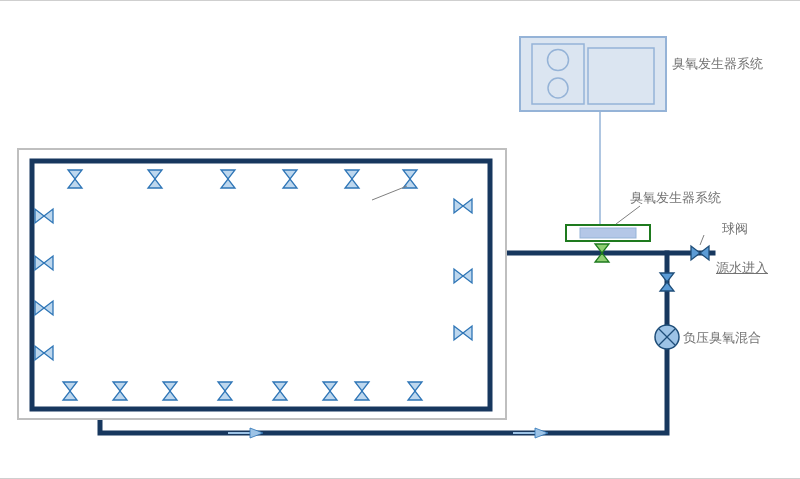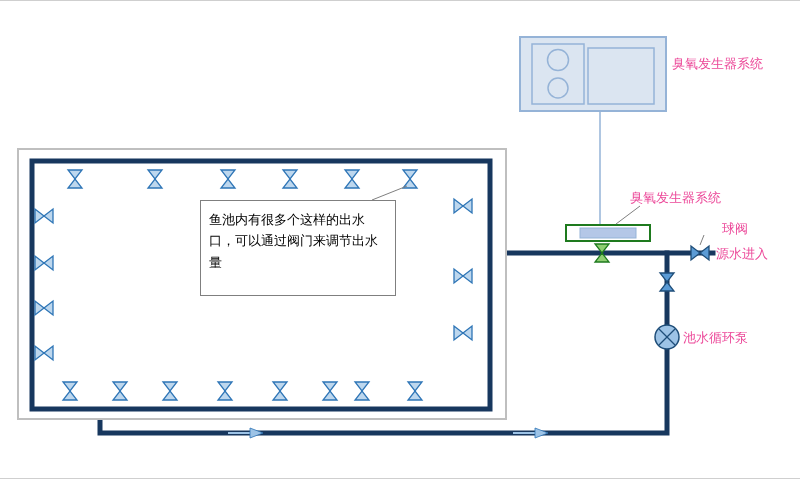--- a/index.html
+++ b/index.html
@@ -10,21 +10,21 @@
     border-top:1px solid #cfcfcf;
     border-bottom:1px solid #cfcfcf;
     box-sizing:border-box;
     font-family:"Liberation Sans","DejaVu Sans",sans-serif;
     overflow:hidden;
   }
   svg{position:absolute;left:0;top:0;}
   .lbl{
     position:absolute;
     font-size:13px;
-    color:#ec4899;
+    color:#737373;
     white-space:nowrap;
     line-height:1.2;
   }
   .note{
     position:absolute;
     left:200px;top:199px;
     width:178px;height:78px;
     background:#ffffff;
     border:1px solid #7f7f7f;
     padding:8px 8px;
@@ -123,21 +123,18 @@
     <line class="leader" x1="640" y1="205" x2="616" y2="223"></line>
     <line class="leader" x1="704" y1="234" x2="700" y2="244"></line>
   </svg>
 
   <div class="lbl" style="left:672px;top:55px;">臭氧发生器系统</div>
 
   <div class="lbl" style="left:630px;top:189px;">臭氧发生器系统</div>
 
   <div class="lbl" style="left:722px;top:220px;">球阀</div>
 
-  <div class="lbl" style="left:716px;top:245px;">源水进入</div>
+  <div class="lbl" style="left:716px;top:259px;text-decoration:underline;">源水进入</div>
 
-  <div class="lbl" style="left:683px;top:329px;">池水循环泵</div>
+  <div class="lbl" style="left:683px;top:329px;">负压臭氧混合</div>
 
-  <div class="note">
-    <span>鱼池内有很多个这样的出水口，可以通过阀门来调节出水量</span>
-  </div>
 
 </div>
 
 </body></html>

